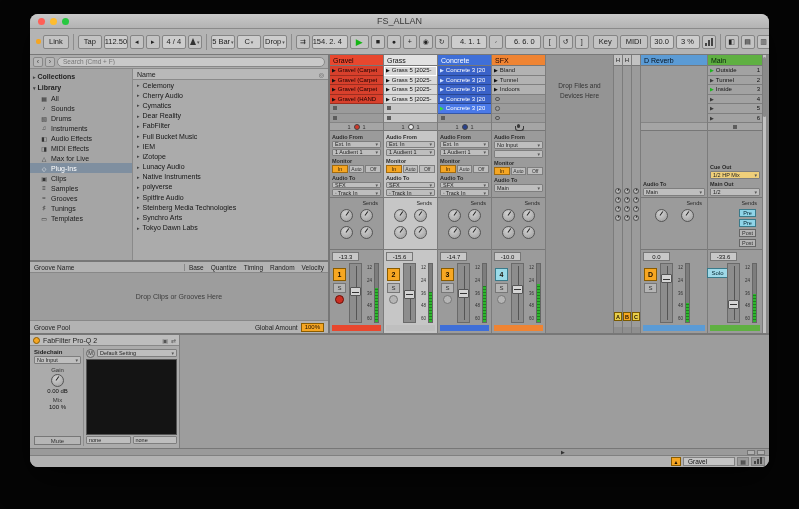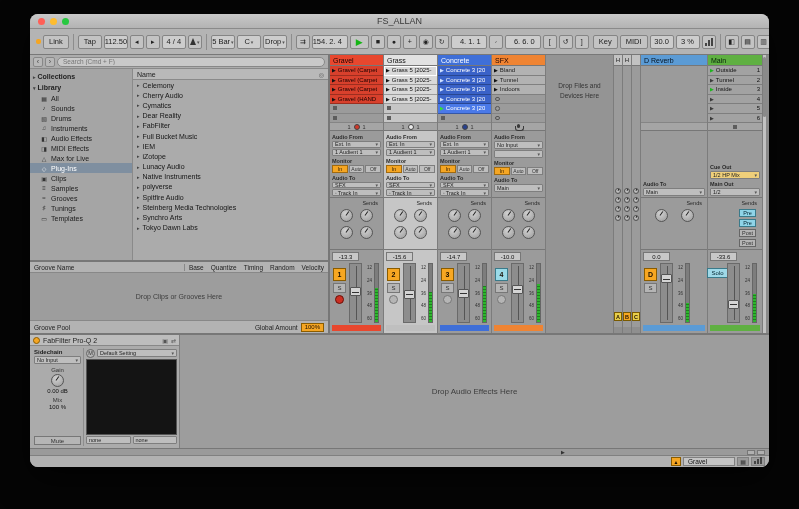--- a/index.html
+++ b/index.html
@@ -1054,23 +1054,20 @@
             <div class="dd grow">
                   <span>none</span>
                 </div>
             <div class="dd grow">
                   <span>none</span>
                 </div>
           </div>
         </div>
       </div>
     </div>
-    <div class="fx-drop">
-          <span>Drop Audio Effects Here</span>
-        </div>
   </div>
 
   <div class="chainbar">
     <span class="cb-arrow">▶</span>
     <span class="cb-sp"></span>
     <span class="cb-box"></span>
     <span class="cb-box"></span>
   </div>
 
   <div class="statusbar">

